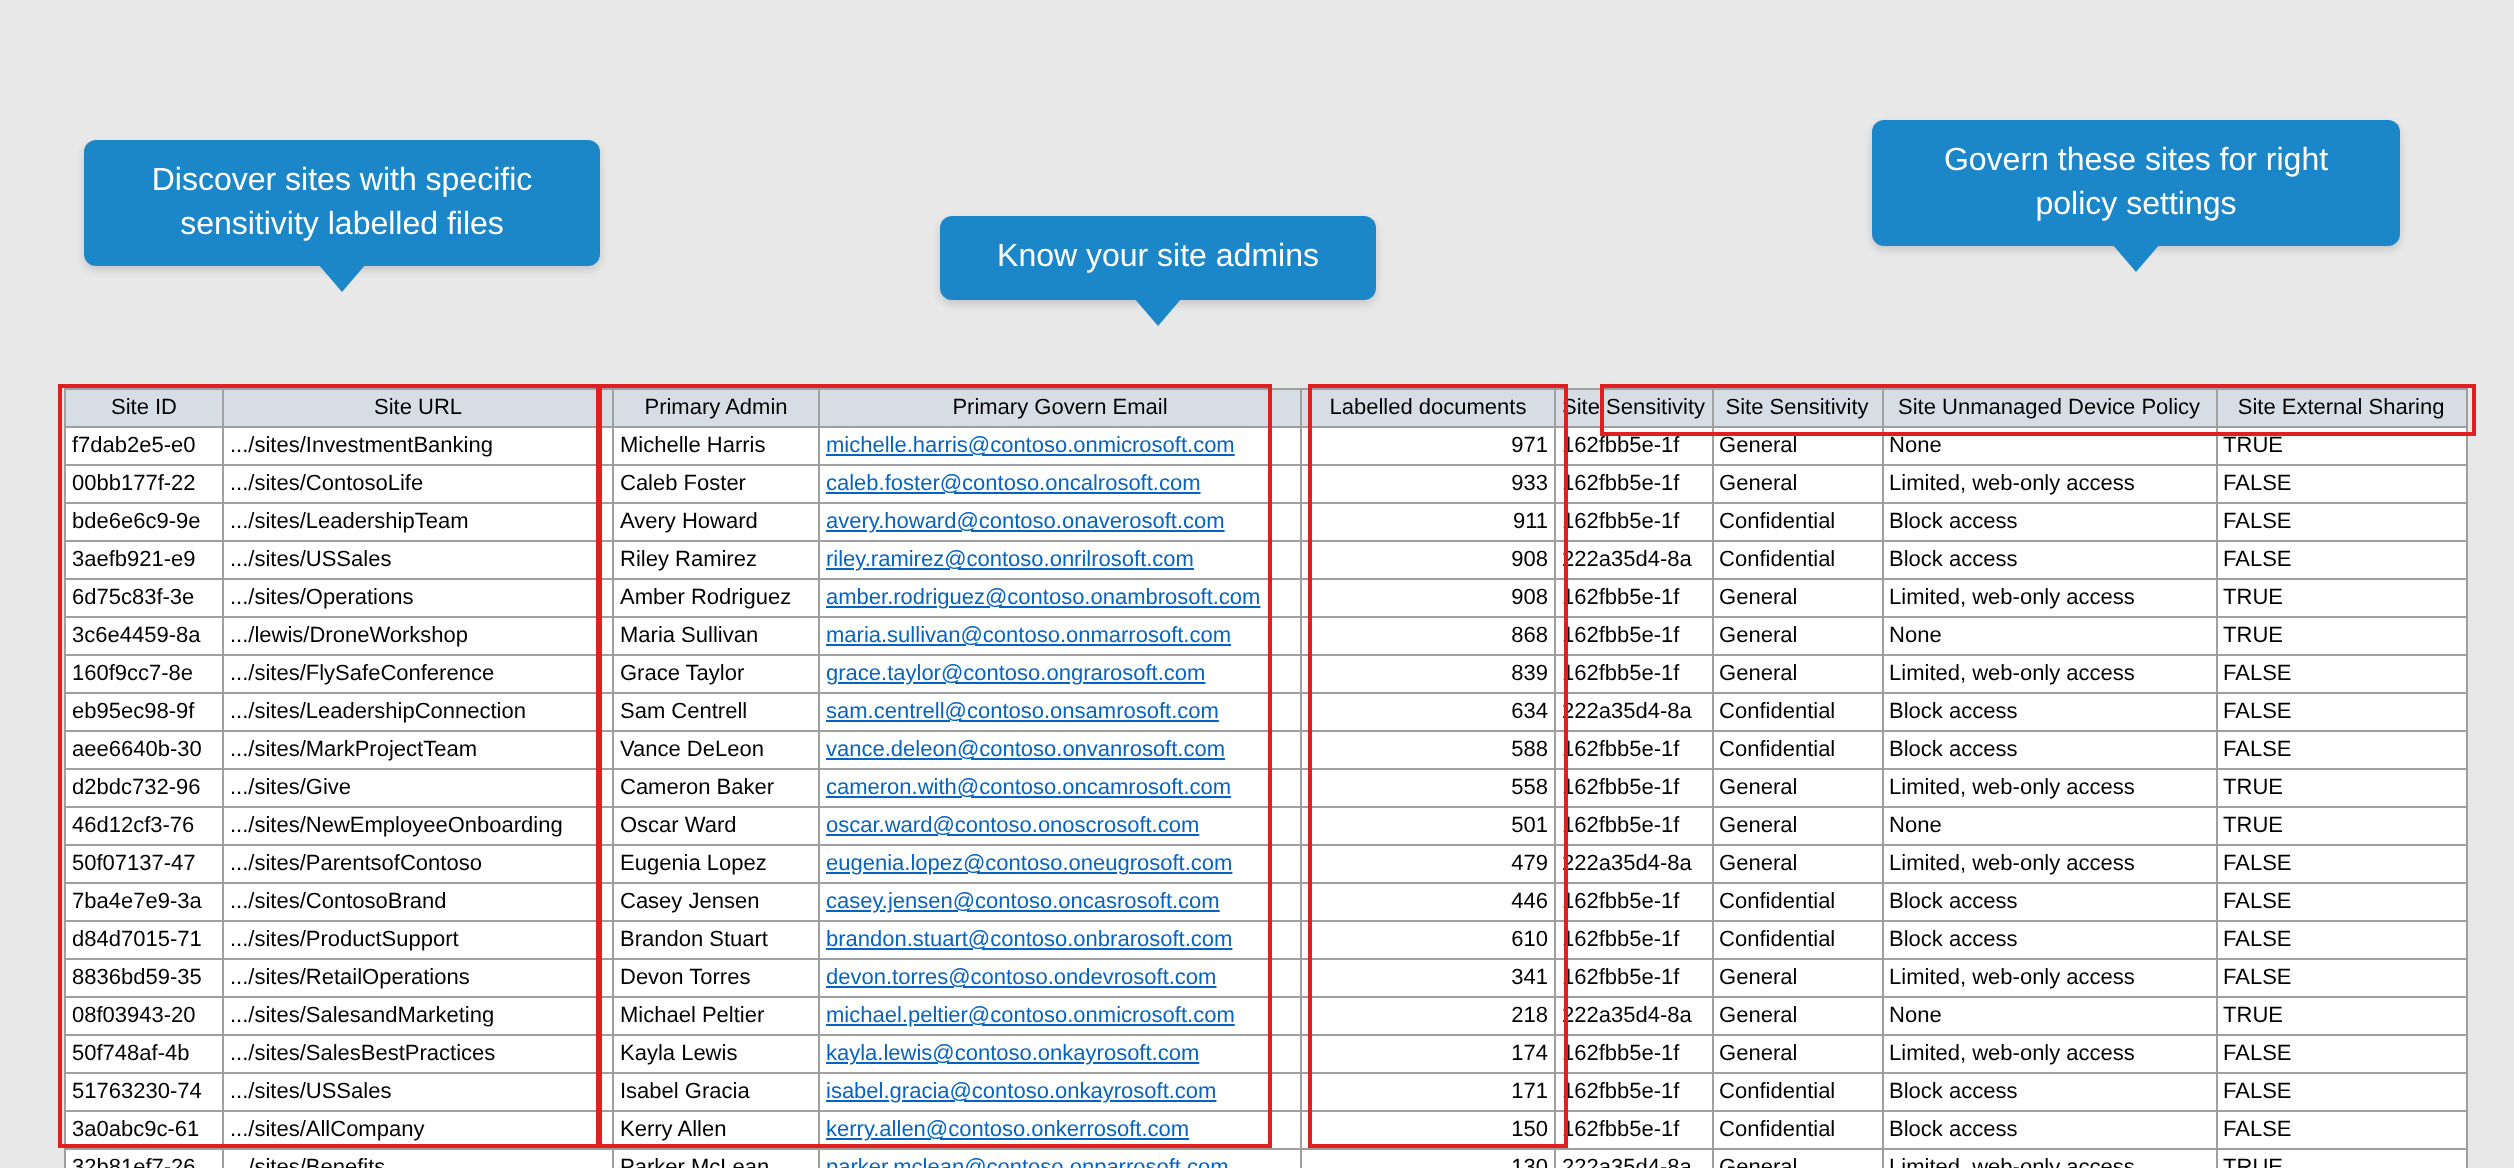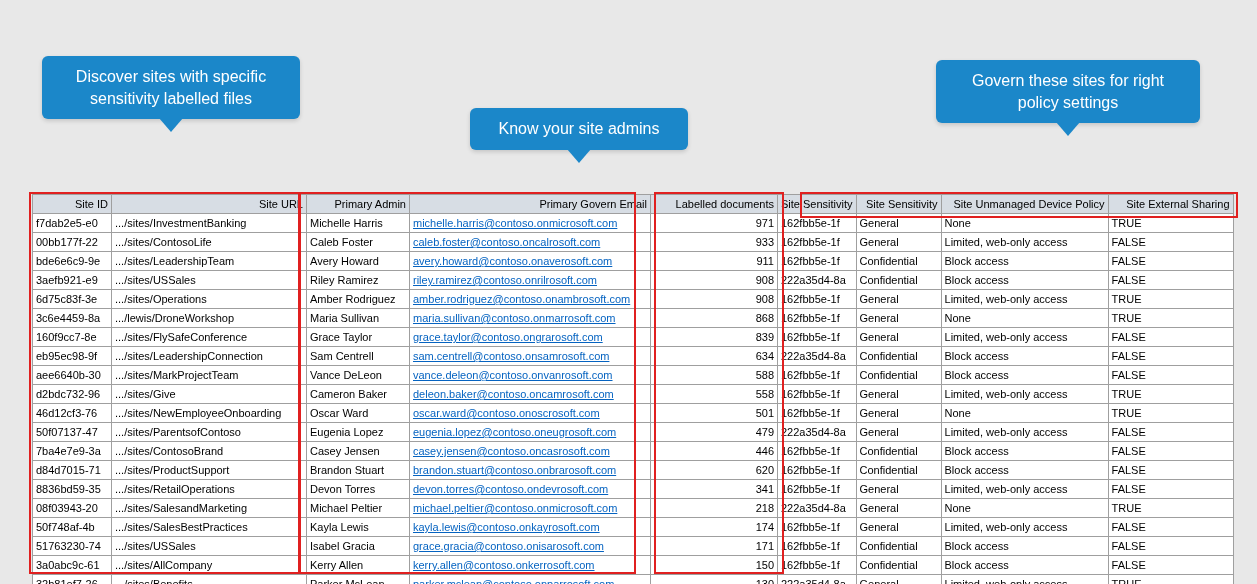--- a/index.html
+++ b/index.html
@@ -28,21 +28,21 @@
     content: "";
     position: absolute;
     width: 0; height: 0;
     border-left: 12px solid transparent;
     border-right: 12px solid transparent;
     border-top: 14px solid #1b87c9;
     left: 50%;
     transform: translateX(-50%);
     bottom: -13px;
   }
-  .callout1 { top: 56px; left: 42px; width: 230px; }
+  .callout1 { top: 70px; left: 42px; width: 230px; }
   .callout2 { top: 108px; left: 470px; width: 190px; }
   .callout3 { top: 60px; left: 936px; width: 236px; }
 
   .sheet-wrap {
     position: absolute;
     left: 32px;
     top: 194px;
   }
   table.sheet {
     border-collapse: collapse;
@@ -54,21 +54,21 @@
     padding: 1px 3px;
     height: 16px;
     overflow: hidden;
     white-space: nowrap;
     text-overflow: clip;
     vertical-align: middle;
   }
   table.sheet th {
     background: #d7dde4;
     font-weight: 400;
-    text-align: right;
+    text-align: center;
     color: #000;
   }
   .num { text-align: right; }
   .center { text-align: left; }
   .link { color: #0563c1; text-decoration: underline; cursor: pointer; }
 
   
   .c1 { width: 72px; }
   .c2 { width: 188px; }
   .c3 { width: 96px; }
@@ -209,21 +209,21 @@
           <td class="c5 num">588</td>
           <td class="c6">162fbb5e-1f</td>
           <td class="c7">Confidential</td>
           <td class="c8">Block access</td>
           <td class="c9 center">FALSE</td>
         </tr>
         <tr>
           <td class="c1">d2bdc732-96</td>
           <td class="c2">.../sites/Give</td>
           <td class="c3">Cameron Baker</td>
-          <td class="c4"><span class="link">deleon.baker@contoso.oncamrosoft.com</span></td>
+          <td class="c4"><span class="link">cameron.with@contoso.oncamrosoft.com</span></td>
           <td class="c5 num">558</td>
           <td class="c6">162fbb5e-1f</td>
           <td class="c7">General</td>
           <td class="c8">Limited, web-only access</td>
           <td class="c9 center">TRUE</td>
         </tr>
         <tr>
           <td class="c1">46d12cf3-76</td>
           <td class="c2">.../sites/NewEmployeeOnboarding</td>
           <td class="c3">Oscar Ward</td>
@@ -254,21 +254,21 @@
           <td class="c6">162fbb5e-1f</td>
           <td class="c7">Confidential</td>
           <td class="c8">Block access</td>
           <td class="c9 center">FALSE</td>
         </tr>
         <tr>
           <td class="c1">d84d7015-71</td>
           <td class="c2">.../sites/ProductSupport</td>
           <td class="c3">Brandon Stuart</td>
           <td class="c4"><span class="link">brandon.stuart@contoso.onbrarosoft.com</span></td>
-          <td class="c5 num">620</td>
+          <td class="c5 num">610</td>
           <td class="c6">162fbb5e-1f</td>
           <td class="c7">Confidential</td>
           <td class="c8">Block access</td>
           <td class="c9 center">FALSE</td>
         </tr>
         <tr>
           <td class="c1">8836bd59-35</td>
           <td class="c2">.../sites/RetailOperations</td>
           <td class="c3">Devon Torres</td>
           <td class="c4"><span class="link">devon.torres@contoso.ondevrosoft.com</span></td>
@@ -297,21 +297,21 @@
           <td class="c5 num">174</td>
           <td class="c6">162fbb5e-1f</td>
           <td class="c7">General</td>
           <td class="c8">Limited, web-only access</td>
           <td class="c9 center">FALSE</td>
         </tr>
         <tr>
           <td class="c1">51763230-74</td>
           <td class="c2">.../sites/USSales</td>
           <td class="c3">Isabel Gracia</td>
-          <td class="c4"><span class="link">grace.gracia@contoso.onisarosoft.com</span></td>
+          <td class="c4"><span class="link">isabel.gracia@contoso.onkayrosoft.com</span></td>
           <td class="c5 num">171</td>
           <td class="c6">162fbb5e-1f</td>
           <td class="c7">Confidential</td>
           <td class="c8">Block access</td>
           <td class="c9 center">FALSE</td>
         </tr>
         <tr>
           <td class="c1">3a0abc9c-61</td>
           <td class="c2">.../sites/AllCompany</td>
           <td class="c3">Kerry Allen</td>

